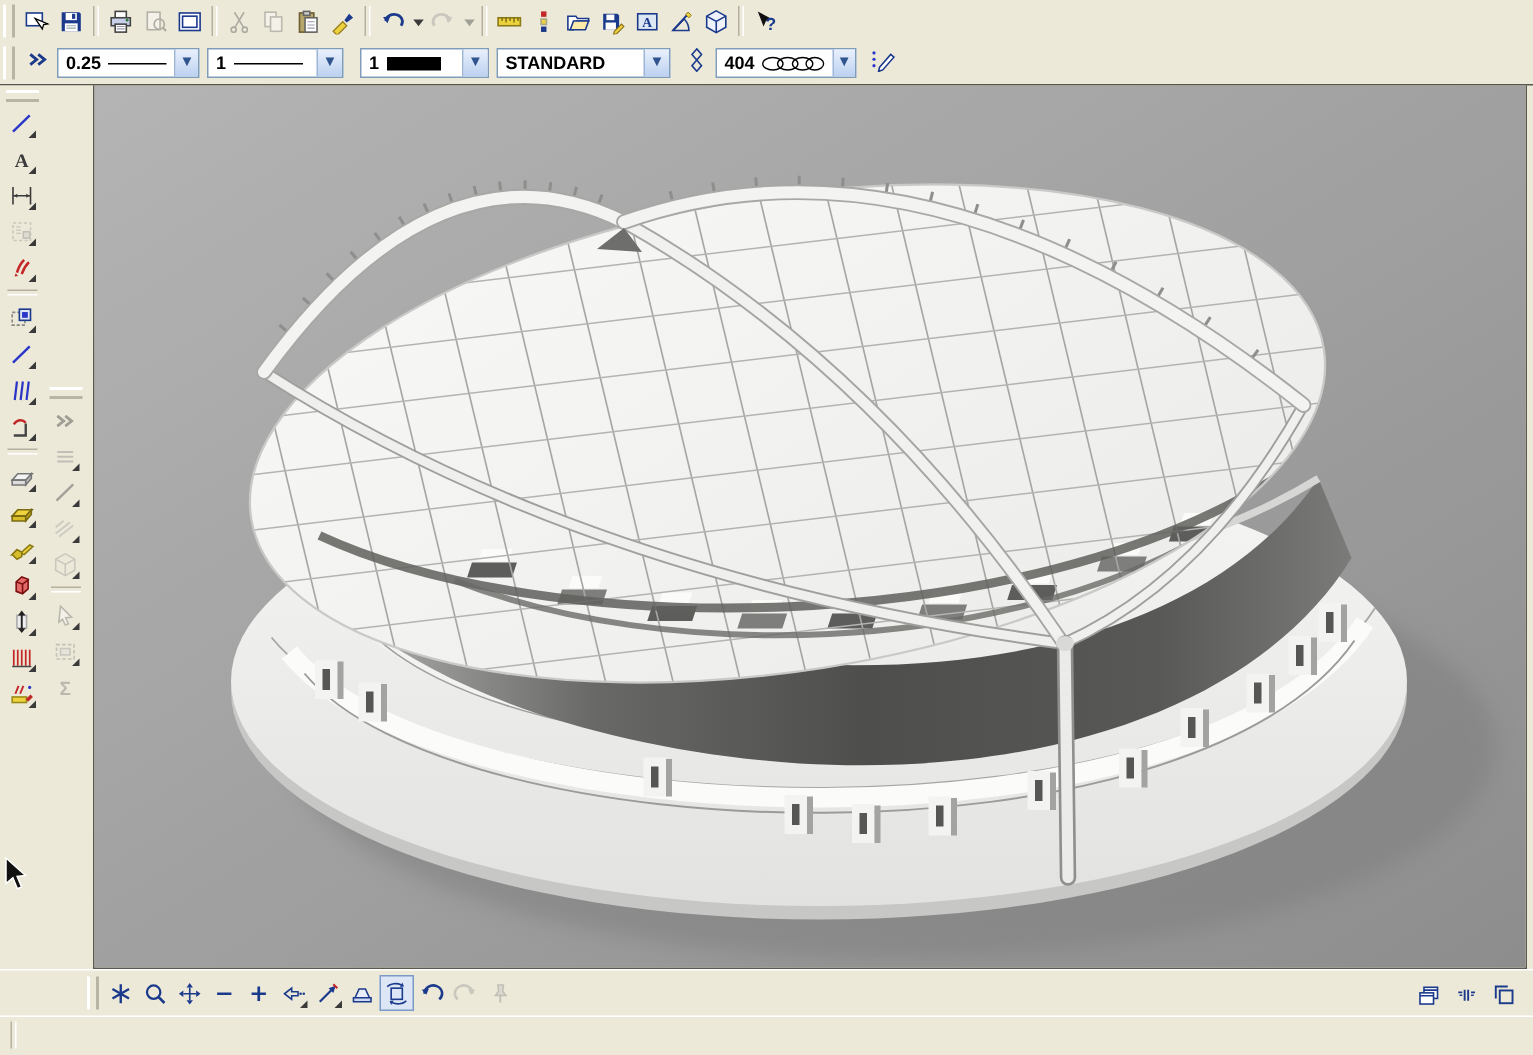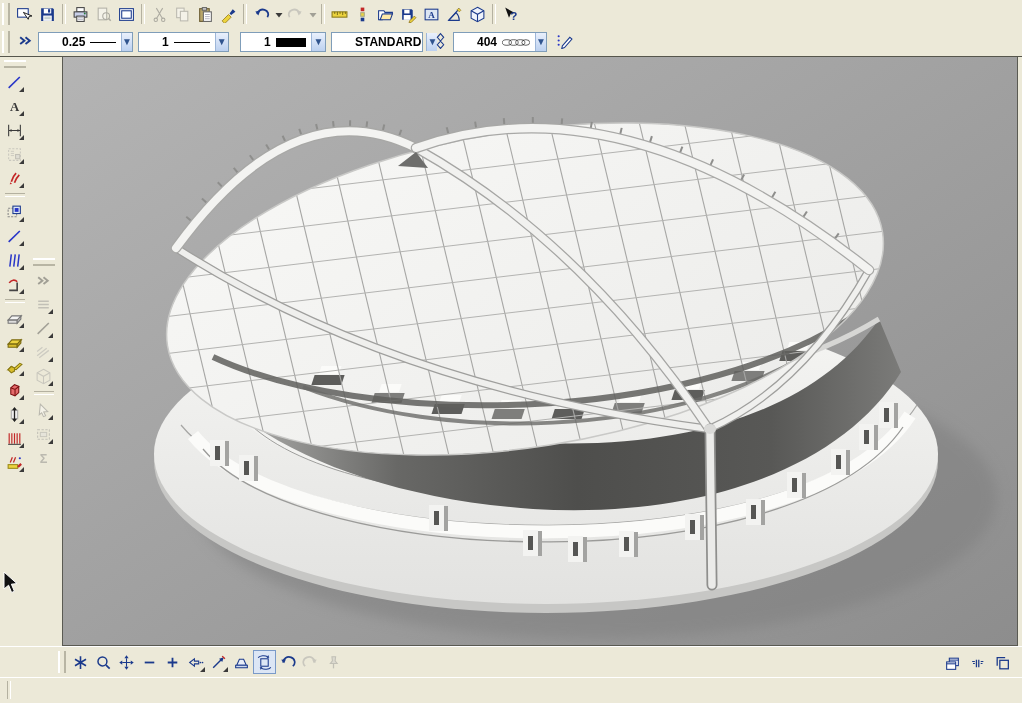--- a/index.html
+++ b/index.html
@@ -18,21 +18,21 @@
   .tbtn.small{width:11px;}
   .tbtn.active{border:1px solid #7a9ac8;background:#dce6f5;}
   .tbtn .icon{display:flex;}
   .disabled svg{filter:grayscale(1) opacity(.42);}
   .flyout::after{content:"";position:absolute;right:1px;bottom:1px;
         border-left:5px solid transparent;border-bottom:5px solid #3a3a3a;}
   .sep{width:2px;height:20px;border-left:1px solid #b4b1a0;border-right:1px solid #ffffff;
        margin:0 3px;flex:none;}
   
   .combo{height:20px;background:#fff;border:1px solid #7f9db9;display:flex;align-items:center;
-         font-weight:bold;font-size:12px;color:#000;padding-left:23px;gap:5px;flex:none;
+         font-weight:bold;font-size:12px;color:#000;padding-left:5px;gap:5px;flex:none;
          margin-right:5px;box-sizing:border-box;}
   .cval{white-space:nowrap;}
   .pv-line{display:inline-block;width:42px;border-top:1.6px solid #000;}
   .pv-line.short{width:46px;}
   .pv-weight{display:inline-block;width:36px;height:9px;background:#000;}
   .cbtn{margin-left:auto;width:16px;align-self:stretch;border-left:1px solid #9db6d8;
         background:linear-gradient(#e9f0fc,#bcd1f0);display:flex;align-items:center;
         justify-content:center;}
   .chev{font-size:10px;color:#30548e;line-height:1;}
   
@@ -274,21 +274,21 @@
   </div>
 
   <div class="combo" style="width:86px;margin-left:6px">
     <span class="cval">1</span>
     <span class="pv-weight"></span>
     <span class="cbtn">
         <span class="chev">▼</span>
       </span>
   </div>
 
-  <div class="combo" style="width:92px">
+  <div class="combo" style="width:116px">
     <span class="cval">STANDARD</span>
     <span class="cbtn">
         <span class="chev">▼</span>
       </span>
   </div>
 
   <span class="icon" id="link8" style="margin:0 4px;"><svg viewBox="0 0 16 16" width="17" height="17">
         <path d="M8 1.5L11 5 8 8.5 5 5zM8 8.5L11 12 8 15.5 5 12z" fill="none" stroke="#1b3a8c"></path>
       </svg></span>
 

